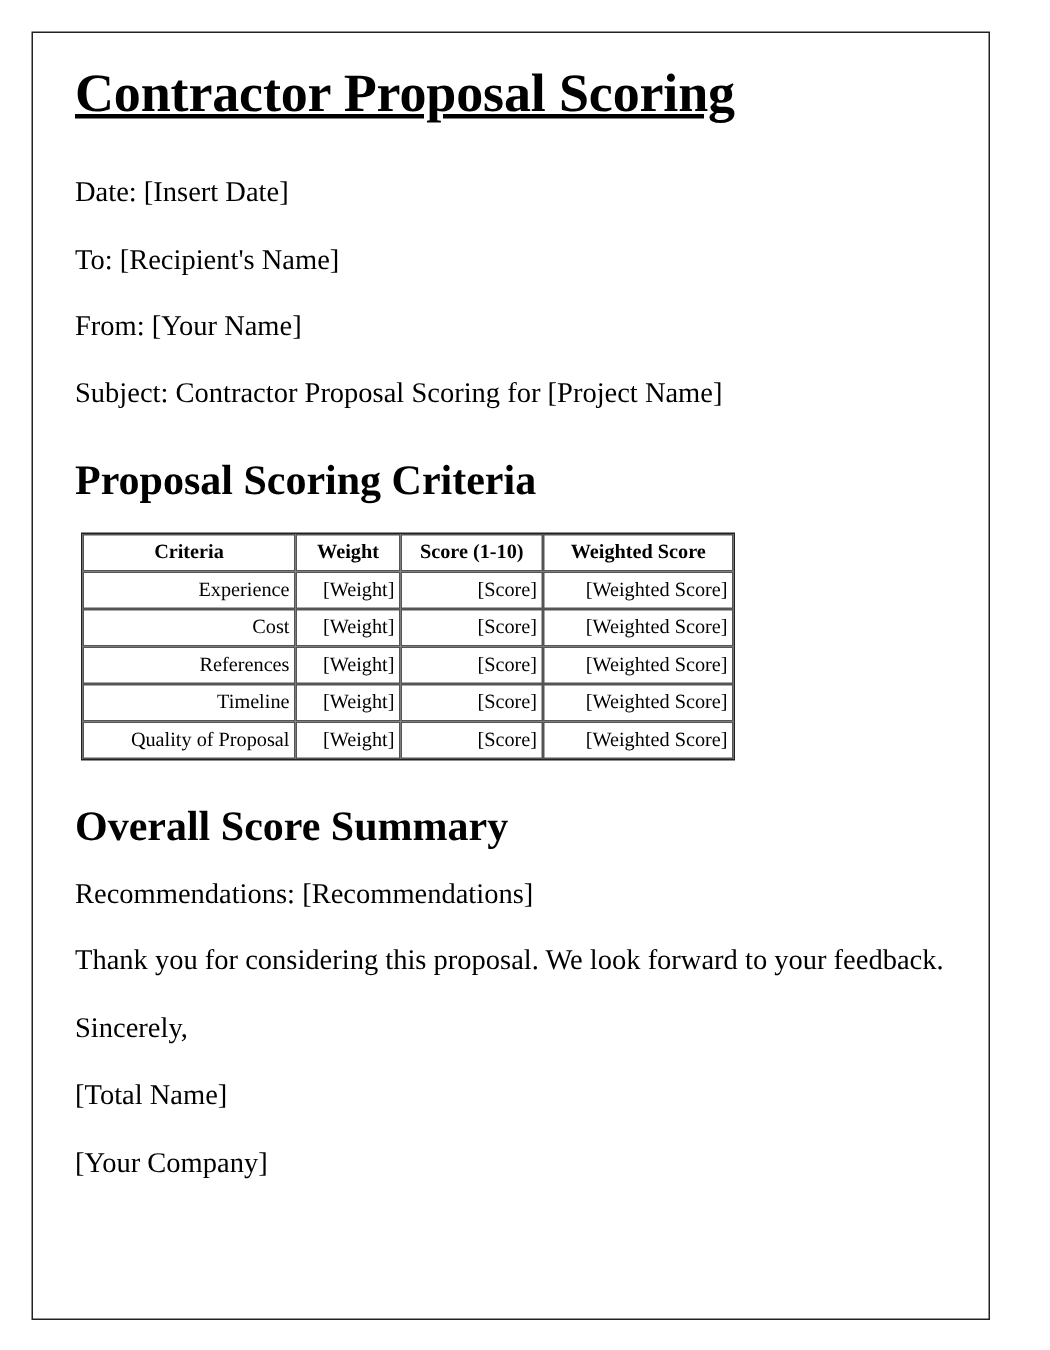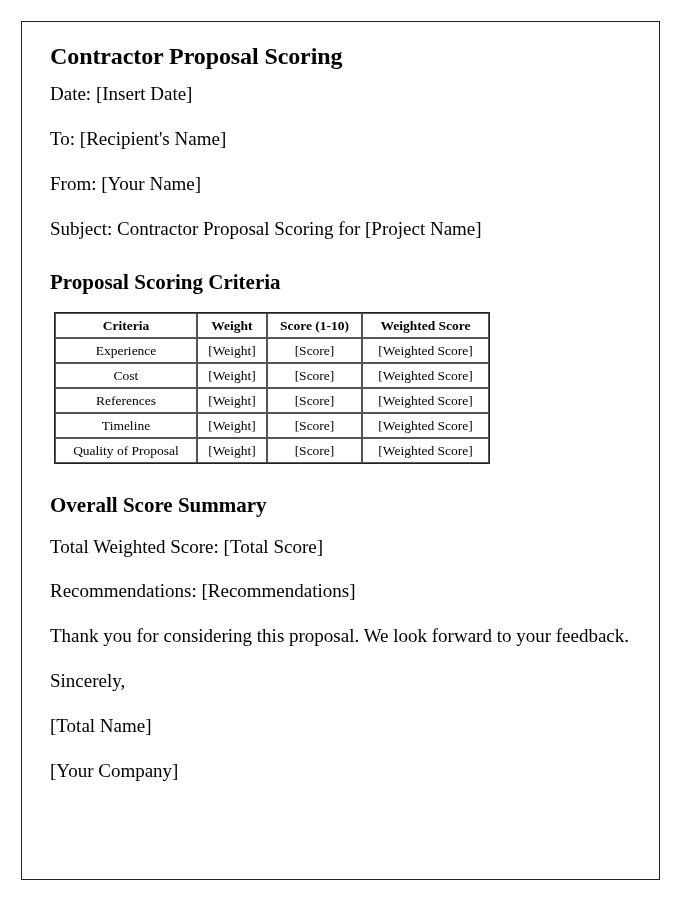--- a/index.html
+++ b/index.html
@@ -29,28 +29,29 @@
 
   .page-body {
     position: absolute;
     left: 28px;
     top: 22px;
     right: 20px;
   }
 
   
   .doc-title {
-    font-size: 24px;
+    font-size: 36px;
     font-weight: bold;
     line-height: 1.05;
-    margin: 0 0 14px 0;
+    margin: 0 0 36px 0;
     letter-spacing: -0.1px;
+    text-decoration: underline;
   }
   .section-heading {
-    font-size: 21px;
+    font-size: 28px;
     font-weight: bold;
     line-height: 1.1;
     margin: 30px 0 18px 0;
   }
   .section-heading.first {
     margin-top: 31px;
   }
 
   
   .para {
@@ -79,21 +80,21 @@
     height: 18px;
     vertical-align: middle;
     white-space: nowrap;
     overflow: hidden;
   }
   .score-table th {
     font-weight: bold;
     text-align: center;
   }
   .score-table td {
-    text-align: center;
+    text-align: right;
   }
   .col-criteria  { width: 134px; }
   .col-weight    { width: 62px; }
   .col-score     { width: 87px; }
   .col-weighted  { width: 119px; }
 
   .table-wrap {
     margin-left: 4px;
   }
 </style>
@@ -152,21 +153,20 @@
             <td class="col-weight">[Weight]</td>
             <td class="col-score">[Score]</td>
             <td class="col-weighted">[Weighted Score]</td>
           </tr>
         </tbody>
       </table>
     </div>
 
     <h2 class="section-heading">Overall Score Summary</h2>
 
-    <p class="para">Total Weighted Score: [Total Score]</p>
     <p class="para">Recommendations: [Recommendations]</p>
     <p class="para">Thank you for considering this proposal. We look forward to your feedback.</p>
     <p class="para">Sincerely,</p>
     <p class="para">[Total Name]</p>
     <p class="para">[Your Company]</p>
 
   </div>
 </div>
 
 </body></html>

